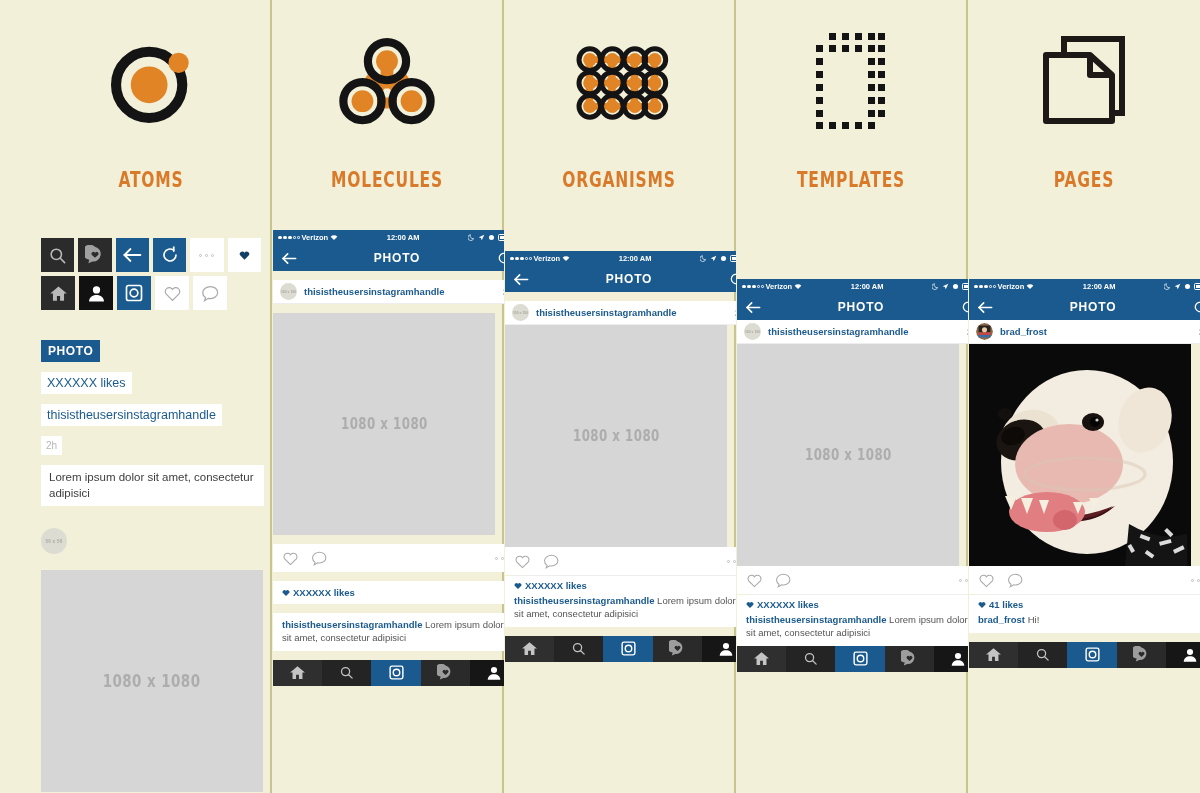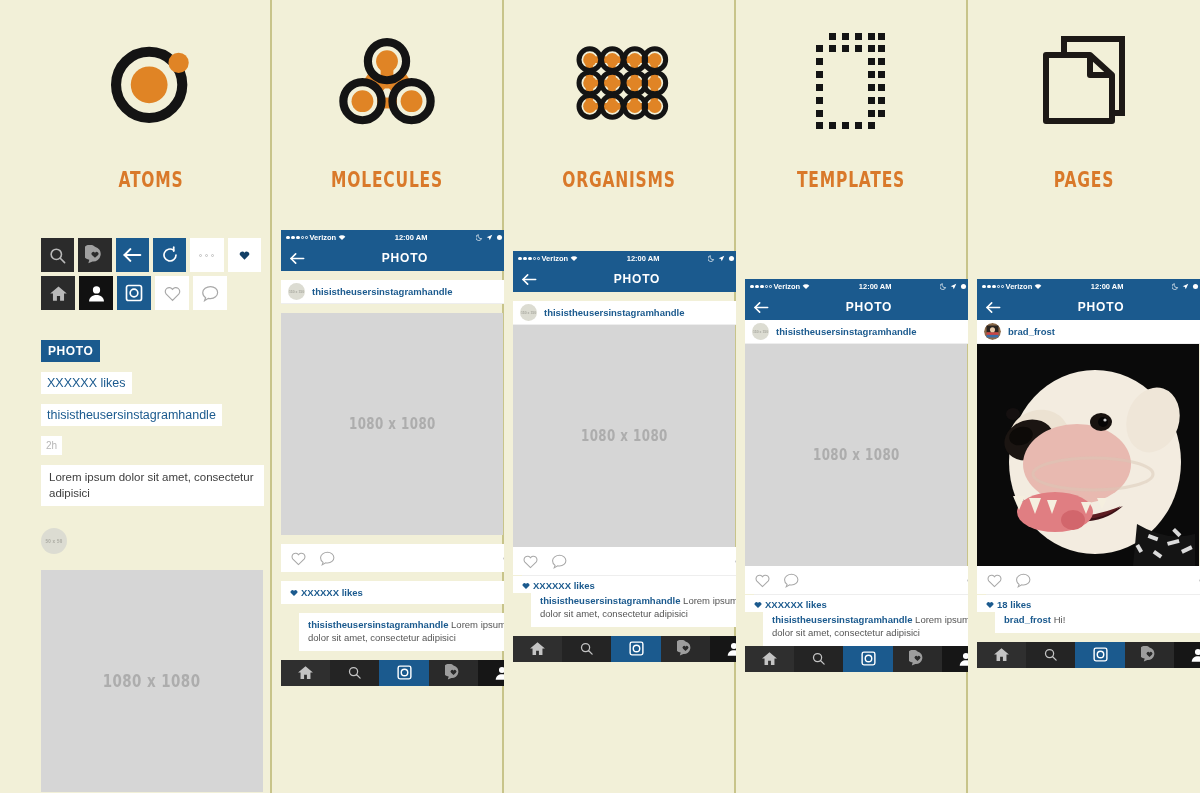--- a/index.html
+++ b/index.html
@@ -67,21 +67,21 @@
     margin-top: 16px; width: 222px; height: 222px; background: #d6d6d6;
     display: flex; align-items: center; justify-content: center;
   }
   .ph-label {
     color: #adadad; font-weight: bold; font-size: 17px;
     font-family: "Liberation Sans Narrow", "DejaVu Sans Condensed", "Liberation Sans", sans-serif;
     transform: scaleX(0.88); letter-spacing: .5px;
   }
 
   
-  .phone { position: absolute; left: 9px; width: 246px; }
+  .phone { position: absolute; left: 1px; width: 246px; }
   .statusbar {
     background: #1b5a8e; color: #fff; height: 15px;
     display: flex; align-items: center; justify-content: space-between;
     padding: 0 5px; font-size: 7.5px; font-weight: bold;
   }
   .sb-left { display: flex; align-items: center; gap: 2px; }
   .dots { display: inline-flex; gap: 1.5px; align-items: center; }
   .dot { width: 3.5px; height: 3.5px; border-radius: 50%; background: #fff; }
   .dot.o { background: transparent; border: 1px solid #fff; width: 2.5px; height: 2.5px; }
   .sb-right { display: flex; align-items: center; gap: 3px; }
@@ -113,21 +113,21 @@
   .media .ph-label { font-size: 15px; }
 
   .actionbar {
     background: #fff; height: 28px; display: flex; align-items: center; padding: 0 9px; gap: 12px;
   }
   .actionbar .spacer { flex: 1; }
   .meatball { display: flex; gap: 3px; }
   .meatball span { width: 3px; height: 3px; border-radius: 50%; border: 1px solid #c0c0c0; }
   .metabox { background: #fff; padding: 4px 9px 2px; }
   .likes-line { color: #1b5a8e; font-size: 9.5px; font-weight: bold; display:flex; align-items:center; gap:3px; }
-  .cap-line { font-size: 9.5px; color: #555; line-height: 1.35; padding: 2px 9px 6px; background: #fff; margin-left: 18px; }
+  .cap-line { font-size: 9.5px; color: #555; line-height: 1.35; padding: 2px 9px 6px; background: #fff; }
   .cap-line b { color: #1b5a8e; font-weight: bold; }
   .divider-line { height:1px; background:#eee; margin: 0 9px; }
 
   .tabbar { display: flex; height: 26px; }
   .tab { flex: 1; display: flex; align-items: center; justify-content: center; }
   .tab.d1 { background: #2f2f2f; }
   .tab.d2 { background: #242424; }
   .tab.act { background: #1b5a8e; }
   .tab.d3 { background: #2a2a2a; }
   .tab.d4 { background: #161616; }
@@ -792,21 +792,21 @@
             <span></span>
             <span></span>
           </span>
       </div>
       <div class="divider-line"></div>
       <div class="metabox">
         <span class="likes-line">
           <svg width="8" height="8" viewBox="0 0 24 24">
               <path d="M12 21l-8.4-8.2a5.4 5.4 0 1 1 8.4-6.6 5.4 5.4 0 1 1 8.4 6.6z" fill="#1b5a8e"></path>
             </svg>
-          <span>18 likes</span>
+          <span>41 likes</span>
         </span>
       </div>
       <div class="cap-line">
         <b>brad_frost</b>
         <span>Hi!</span>
       </div>
       <div class="gap"></div>
       <div class="tabbar">
         <div class="tab d1">
             <svg width="17" height="17" viewBox="0 0 24 24">

